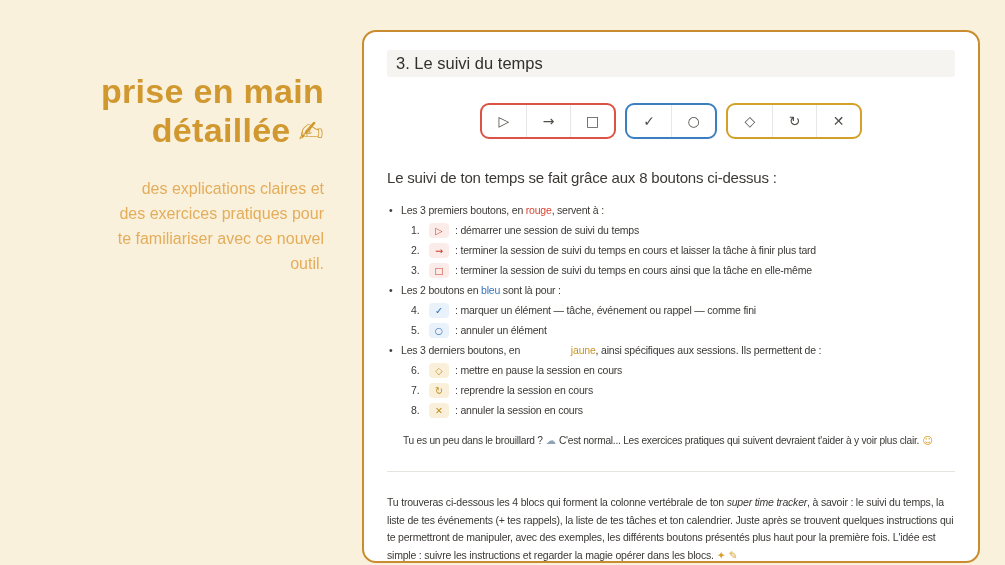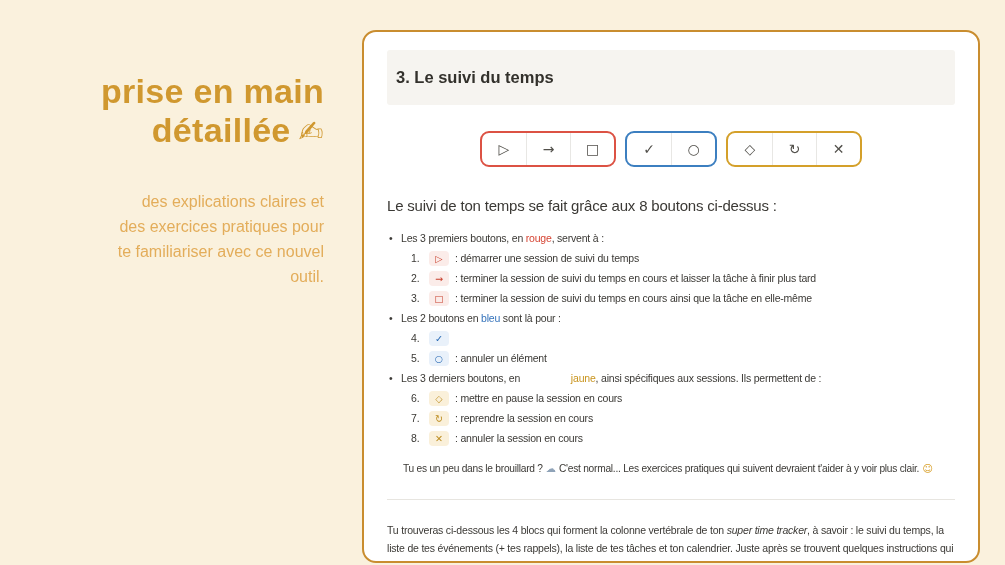--- a/index.html
+++ b/index.html
@@ -28,43 +28,43 @@
   .t-line { display: block; }
   .hand-emoji {
     font-family: "DejaVu Sans", sans-serif;
     font-weight: normal;
     font-size: 30px;
     margin-left: 8px;
   }
   .subtitle {
     display: inline-block;
     width: 212px;
-    margin: 40px 0 0;
+    margin: 27px 0 0;
     color: #e3ad5a;
     font-size: 16px;
     line-height: 1.55;
   }
 
   
   .card {
     position: absolute; left: 362px; top: 30px;
     width: 618px; height: 533px;
     background: #ffffff;
     border: 2.5px solid #c98d2f;
     border-radius: 14px;
     padding: 18px 23px 0;
     overflow: hidden;
     color: #3b3935;
   }
   .heading-bar {
     background: #f6f4f0;
     border-radius: 3px;
-    padding: 18px 9px;
+    padding: 4px 9px;
     font-size: 16.5px;
-    font-weight: bold;
+    font-weight: normal;
     color: #33312c;
   }
 
   
   .btn-row { display: flex; justify-content: center; gap: 9px; margin-top: 26px; }
   .btn-group {
     display: flex; align-items: stretch;
     border-radius: 9px; background: #fff; overflow: hidden;
   }
   .g-red    { border: 2px solid #dc5244; }
@@ -204,20 +204,21 @@
         <span>: terminer la session de suivi du temps en cours ainsi que la tâche en elle-même</span>
       </div>
 
       <div class="row">
         <span class="marker">•</span>
         <span><span>Les 2 boutons en </span><span class="w-blue">bleu</span><span> sont là pour :</span></span>
       </div>
       <div class="row num-row">
         <span class="num">4.</span>
         <span class="chip blue">✓</span>
+        <span>: marquer un élément — tâche, événement ou rappel — comme fini</span>
       </div>
       <div class="row num-row">
         <span class="num">5.</span>
         <span class="chip blue">○</span>
         <span>: annuler un élément</span>
       </div>
 
       <div class="row">
         <span class="marker">•</span>
         <span><span>Les 3 derniers boutons, en </span><span class="w-yellow">jaune</span><span>, ainsi spécifiques aux sessions. Ils permettent de :</span></span>

